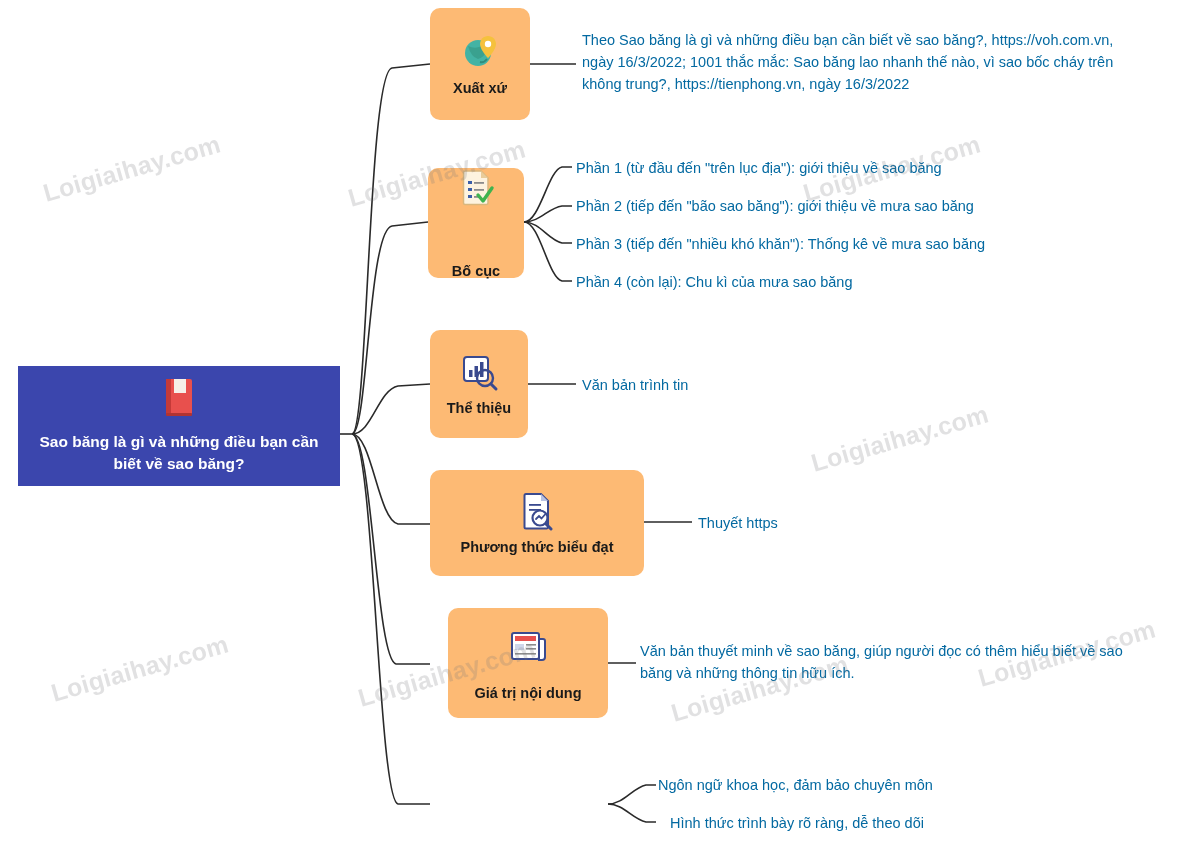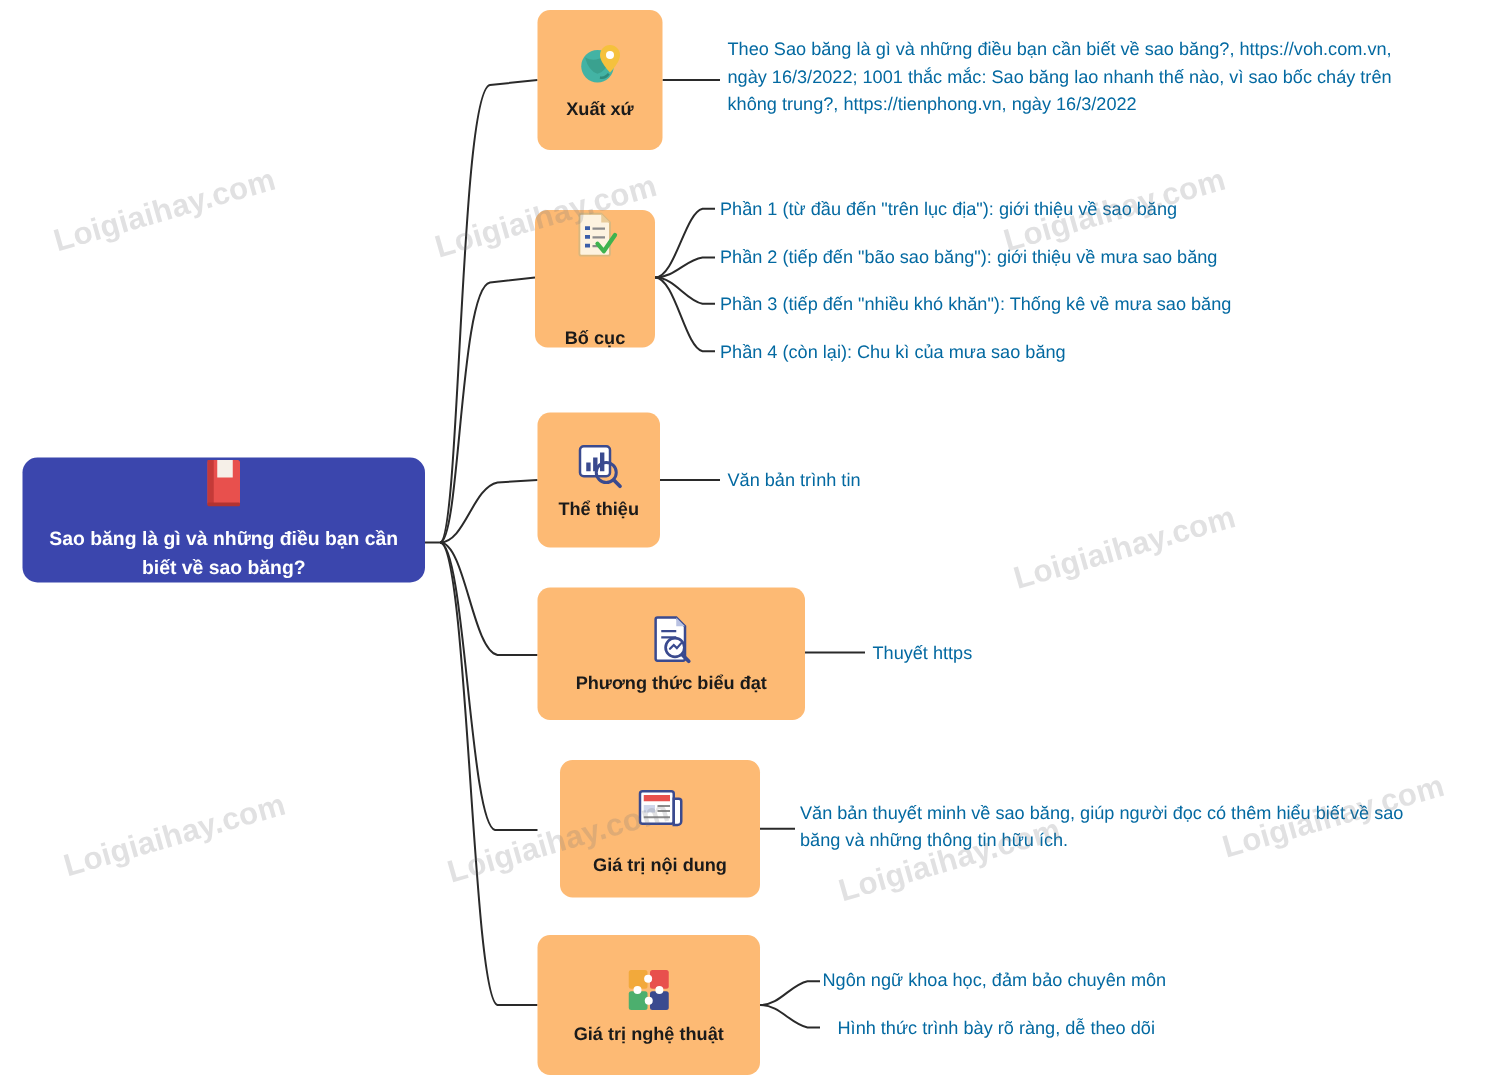--- a/index.html
+++ b/index.html
@@ -27,23 +27,23 @@
     height: 863px;
     pointer-events: none;
   }
 
   
   .root-node {
     position: absolute;
     left: 18px;
     top: 366px;
     width: 322px;
-    height: 100px;
+    height: 120px;
     background: #3b46ad;
-    border-radius: 12px;
+    border-radius: 0;
     box-sizing: border-box;
     display: flex;
     flex-direction: column;
     align-items: center;
     justify-content: center;
     color: #ffffff;
   }
   .root-icon {
     margin-bottom: 10px;
   }
@@ -222,35 +222,20 @@
         <rect x="18" y="19" width="10" height="1.6" fill="#8c8c8c"></rect>
         <rect x="18" y="23" width="10" height="1.6" fill="#8c8c8c"></rect>
         <rect x="7" y="28" width="21" height="1.6" fill="#8c8c8c"></rect>
         <path d="M31 14 h4 a2 2 0 0 1 2 2 v16 a3 3 0 0 1 -3 3 h-3z" fill="#ffffff" stroke="#3a4a8f" stroke-width="2"></path>
       </svg>
     </div>
     <div class="node-label">Giá trị nội dung</div>
   </div>
   <div class="leaf" style="left:640px; top:641px; width:500px;">Văn bản thuyết minh về sao băng, giúp người đọc có thêm hiểu biết về sao băng và những thông tin hữu ích.</div>
 
-  <div class="node" style="left:430px; top:748px; width:178px; height:112px;">
-    <div class="node-icon">
-      <svg width="40" height="40" viewBox="0 0 40 40">
-        <rect x="4" y="4" width="15" height="15" rx="2" fill="#f2a93b"></rect>
-        <rect x="21" y="4" width="15" height="15" rx="2" fill="#e8504d"></rect>
-        <rect x="4" y="21" width="15" height="15" rx="2" fill="#4caf6e"></rect>
-        <rect x="21" y="21" width="15" height="15" rx="2" fill="#3a4a8f"></rect>
-        <circle cx="19.5" cy="11" r="3.2" fill="#ffffff"></circle>
-        <circle cx="11" cy="20" r="3.2" fill="#ffffff"></circle>
-        <circle cx="28.5" cy="20" r="3.2" fill="#ffffff"></circle>
-        <circle cx="20" cy="28.5" r="3.2" fill="#ffffff"></circle>
-      </svg>
-    </div>
-    <div class="node-label">Giá trị nghệ thuật</div>
-  </div>
   <div class="leaf" style="left:658px; top:775px; width:460px;">Ngôn ngữ khoa học, đảm bảo chuyên môn</div>
   <div class="leaf" style="left:658px; top:813px; width:460px;margin-left:12px;">Hình thức trình bày rõ ràng, dễ theo dõi</div>
 
   <div class="wm" style="left:40px; top:180px;">Loigiaihay.com</div>
   <div class="wm" style="left:345px; top:185px;">Loigiaihay.com</div>
   <div class="wm" style="left:800px; top:180px;">Loigiaihay.com</div>
   <div class="wm" style="left:808px; top:450px;">Loigiaihay.com</div>
   <div class="wm" style="left:48px; top:680px;">Loigiaihay.com</div>
   <div class="wm" style="left:355px; top:685px;">Loigiaihay.com</div>
   <div class="wm" style="left:668px; top:700px;">Loigiaihay.com</div>

